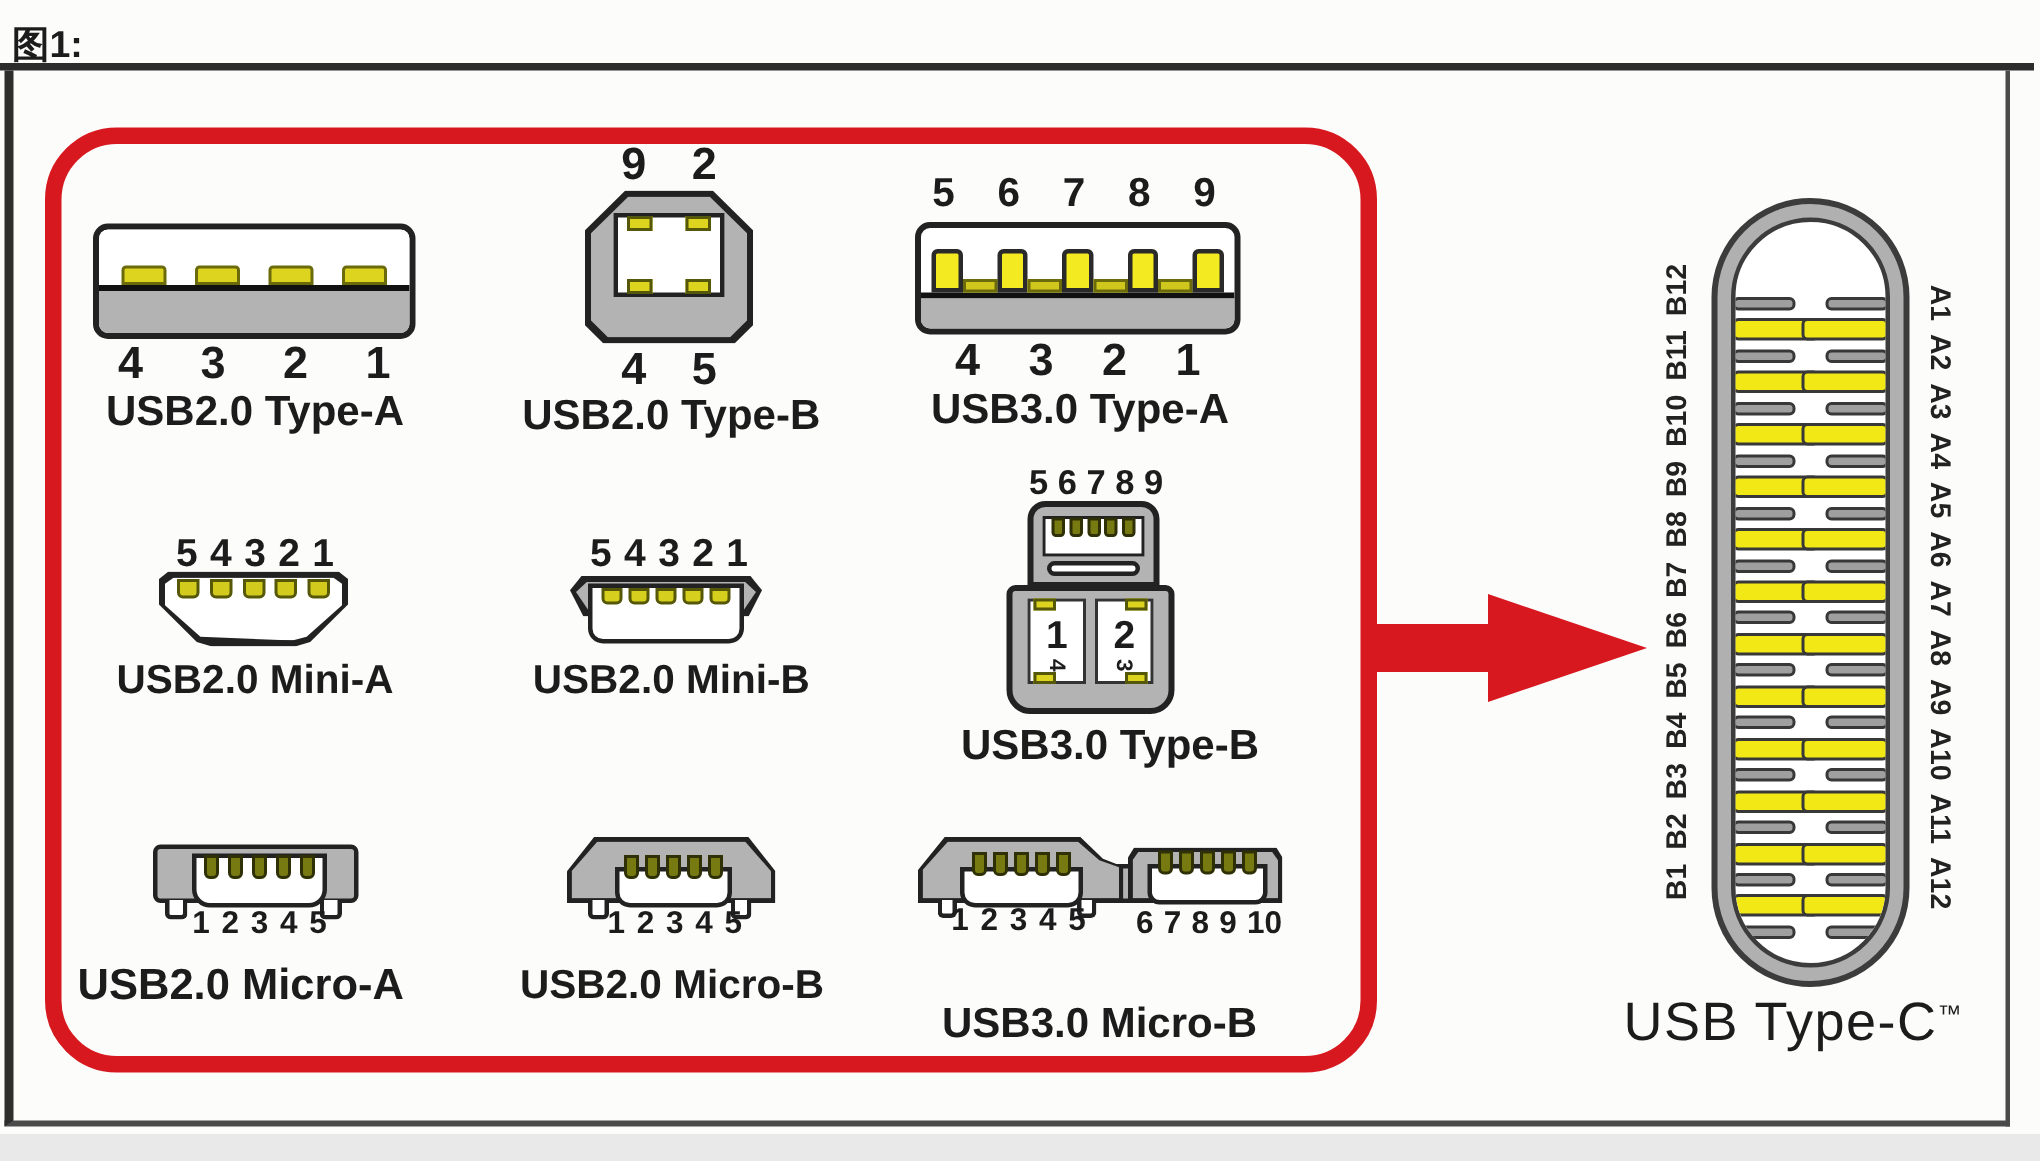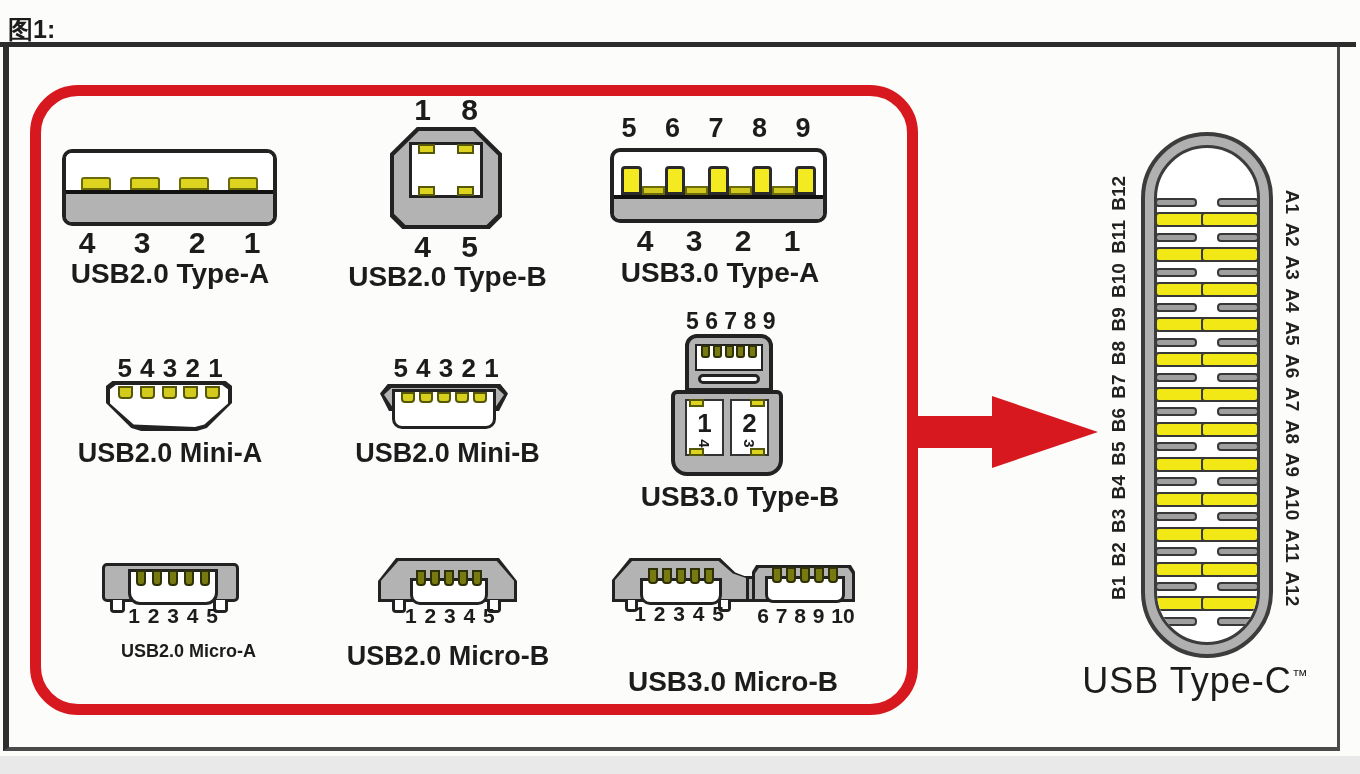--- a/index.html
+++ b/index.html
@@ -118,21 +118,21 @@
   .u3b-label { left:620px; top:481px; width:240px; }
 
   
   .mca-body { left:102px; top:563px; width:137px; height:39px; background:#b3b3b3;
     border:3px solid #222; border-radius:5px; }
   .mca-window { left:128px; top:569px; width:90px; height:36px; background:#fff;
     border:3px solid #222; border-radius:0 0 12px 12px; }
   .mca-pins { left:136px; top:570px; width:74px; display:flex; justify-content:space-between; }
   .mca-foot-l { left:110px; top:600px; } .mca-foot-r { left:213px; top:600px; }
   .mca-nums { left:128px; top:604px; width:90px; font-size:21px; word-spacing:2px; }
-  .mca-label { left:56px; top:641px; width:265px; font-size:18px; }
+  .mca-label { left:28px; top:641px; width:265px; font-size:29px; }
 
   
   .mcb-outer { left:378px; top:558px; width:139px; height:44px; background:#222;
     clip-path:polygon(13% 0,87% 0,100% 52%,100% 100%,0 100%,0 52%); }
   .mcb-inner { position:absolute; inset:3px; background:#b3b3b3;
     clip-path:polygon(13% 0,87% 0,100% 52%,100% 100%,0 100%,0 52%); }
   .mcb-window { left:410px; top:578px; width:78px; height:27px; background:#fff;
     border:3px solid #222; border-radius:0 0 10px 10px; }
   .mcb-pins { left:416px; top:570px; width:66px; display:flex; justify-content:space-between; }
   .mcb-foot-l { left:392px; top:600px; width:14px; } .mcb-foot-r { left:487px; top:600px; width:14px; }
@@ -210,21 +210,21 @@
       </div>
       <div class="ta-sep"></div>
       <div class="ta-bot"></div>
     </div>
     <div class="abs ta-nums num ctr">4 3 2 1</div>
     <div class="abs ta-label clabel ctr">USB2.0 Type-A</div>
   </div>
 
   
   <div class="grp">
-    <div class="abs tb-nums-top num ctr">1 8</div>
+    <div class="abs tb-nums-top num ctr">9 2</div>
     <div class="abs tb-outer">
       <div class="tb-inner"></div>
     </div>
     <div class="abs tb-window">
       <i class="pin-tb p1"></i>
       <i class="pin-tb p2"></i>
       <i class="pin-tb p3"></i>
       <i class="pin-tb p4"></i>
     </div>
     <div class="abs tb-nums-bot num ctr">4 5</div>

